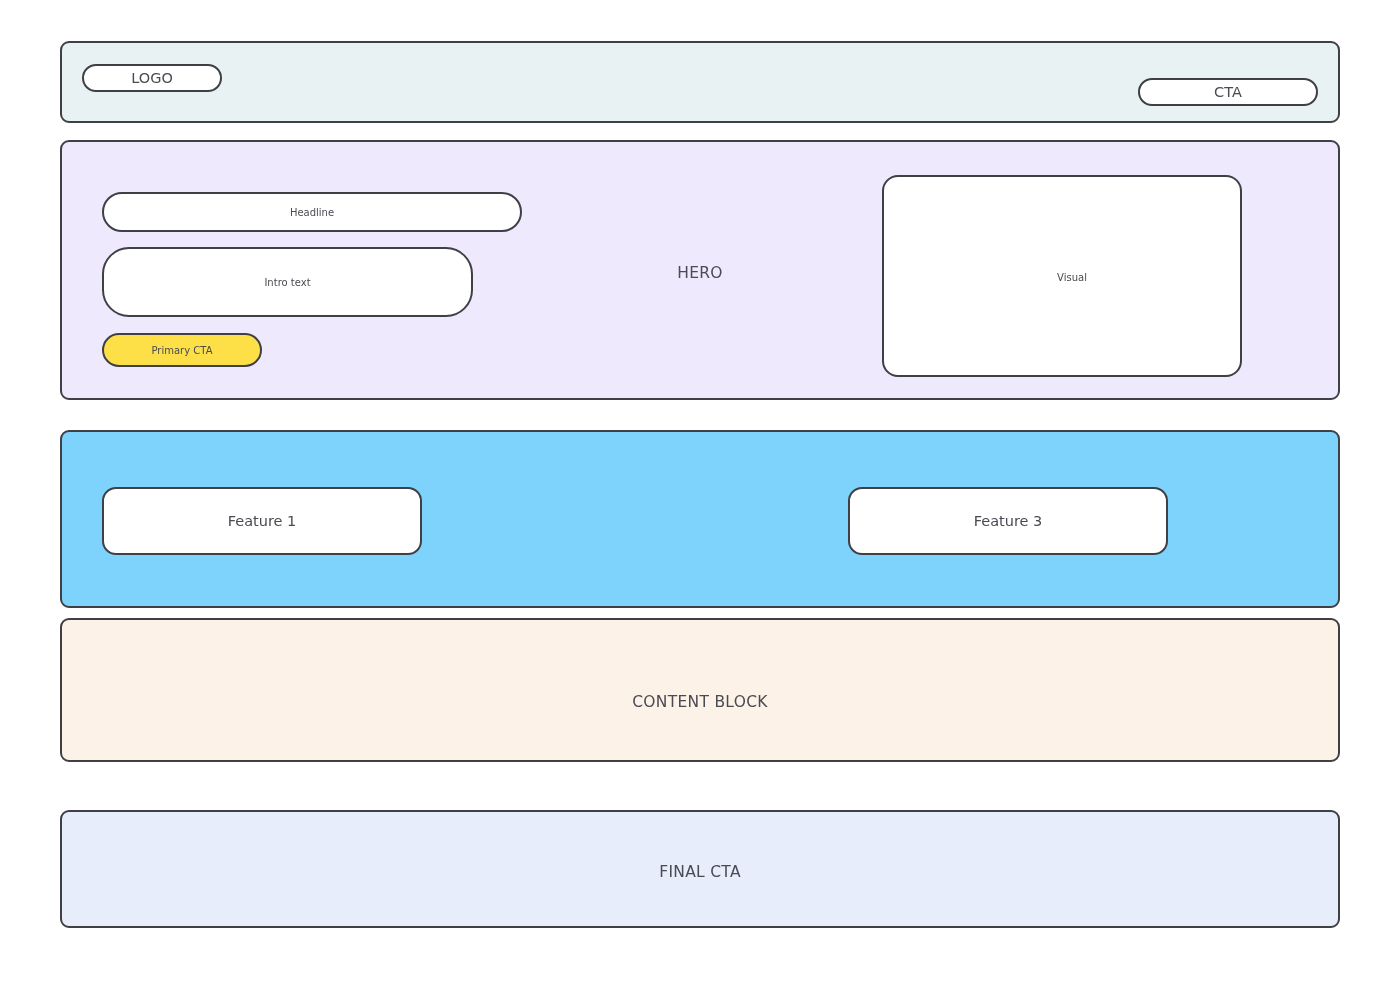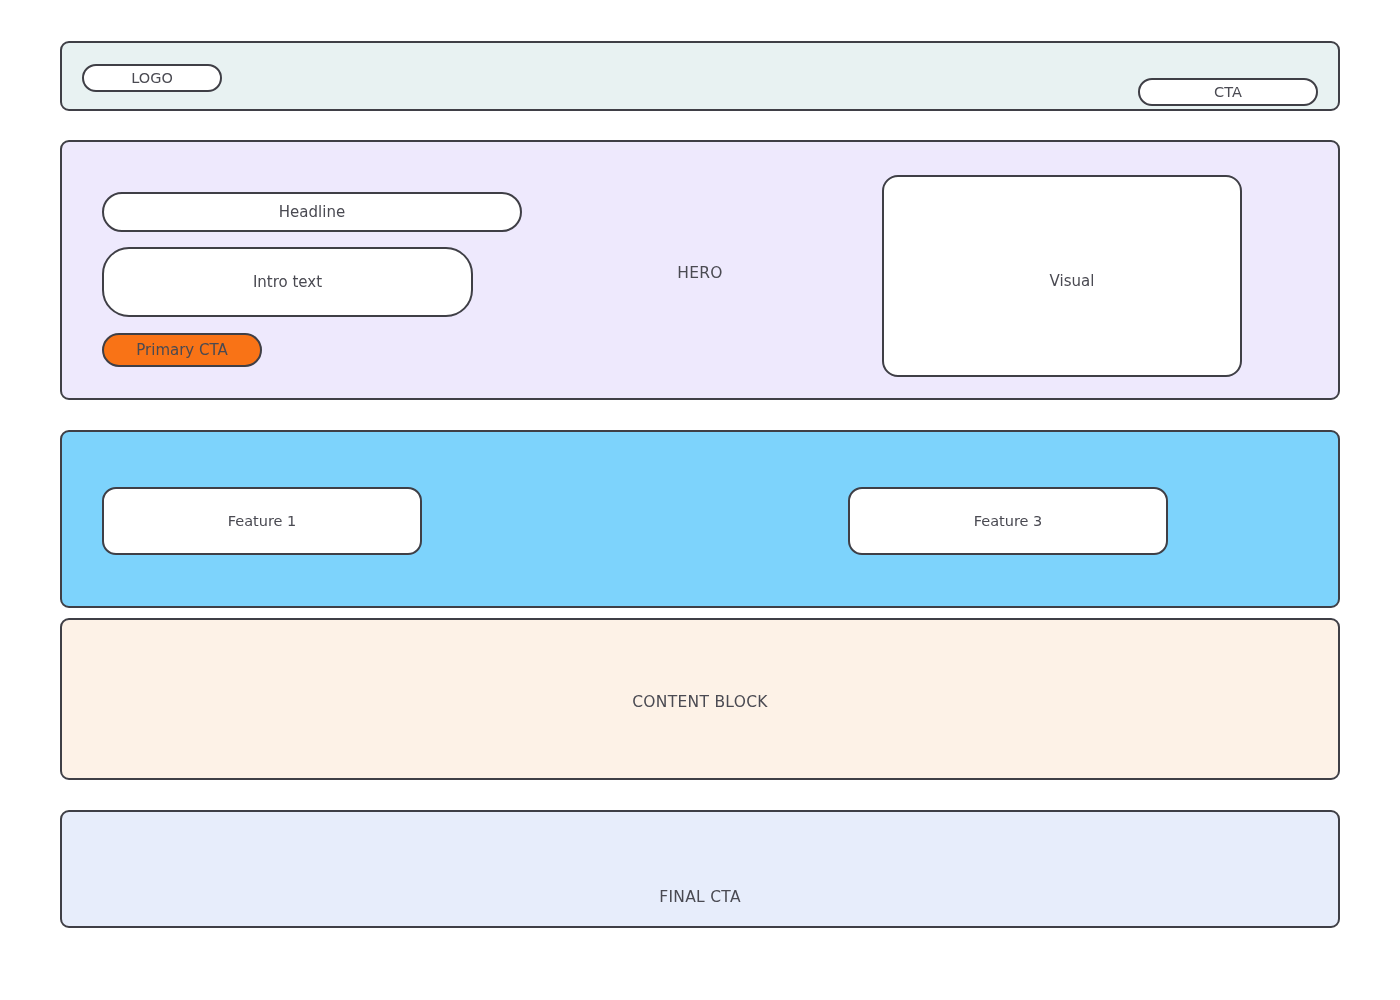--- a/index.html
+++ b/index.html
@@ -39,21 +39,21 @@
     text-align: center;
     font-size: 15.5px;
     letter-spacing: 0.3px;
     color: #4a4a52;
     pointer-events: none;
   }
 
   
   #header-section {
     top: 41px;
-    height: 70px;
+    height: 82px;
     background: #e8f2f2;
     text-decoration: underline;
   }
   .pill {
     position: absolute;
     box-sizing: border-box;
     background: #ffffff;
     border: 2.2px solid #3f3f46;
     border-radius: 999px;
     display: flex;
@@ -85,21 +85,21 @@
     top: 122px;
   }
   .box {
     position: absolute;
     box-sizing: border-box;
     background: #ffffff;
     border: 2.2px solid #3f3f46;
     display: flex;
     align-items: center;
     justify-content: center;
-    font-size: 15px;
+    font-size: 10px;
     color: #4a4a52;
   }
   #hero-headline-box {
     left: 40px;
     top: 50px;
     width: 420px;
     height: 40px;
     border-radius: 999px;
   }
   #hero-intro-box {
@@ -107,21 +107,21 @@
     top: 105px;
     width: 371px;
     height: 70px;
     border-radius: 27px;
   }
   #hero-primary-cta {
     left: 40px;
     top: 191px;
     width: 160px;
     height: 34px;
-    background: #f97316;
+    background: #fde047;
     border-radius: 999px;
     text-align: center;
   }
   #hero-visual-box {
     left: 820px;
     top: 33px;
     width: 360px;
     height: 202px;
     border-radius: 16px;
     align-items: flex-start;
@@ -151,36 +151,35 @@
     font-size: 14.5px;
     color: #4a4a52;
   }
   #feature-box-0 { left: 40px; }
   #feature-box-1 { left: 400px; }
   #feature-box-2 { left: 760px; margin-left: 26px; }
 
   
   #content-section {
     top: 618px;
-    height: 162px;
+    height: 144px;
     background: #fdf2e7;
   }
   #content-label {
     top: 73px;
   }
 
   
   #final-cta-section {
     top: 810px;
     height: 118px;
     background: #e7edfb;
   }
   #final-cta-label {
     top: 51px;
-    margin-top: 25px;
   }
 </style>
 </head>
 <body>
 
 <div class="canvas">
 
   <div class="section" id="header-section">
     <div class="pill" id="logo-pill">LOGO</div>
     <div class="pill" id="header-cta-pill">CTA</div>

